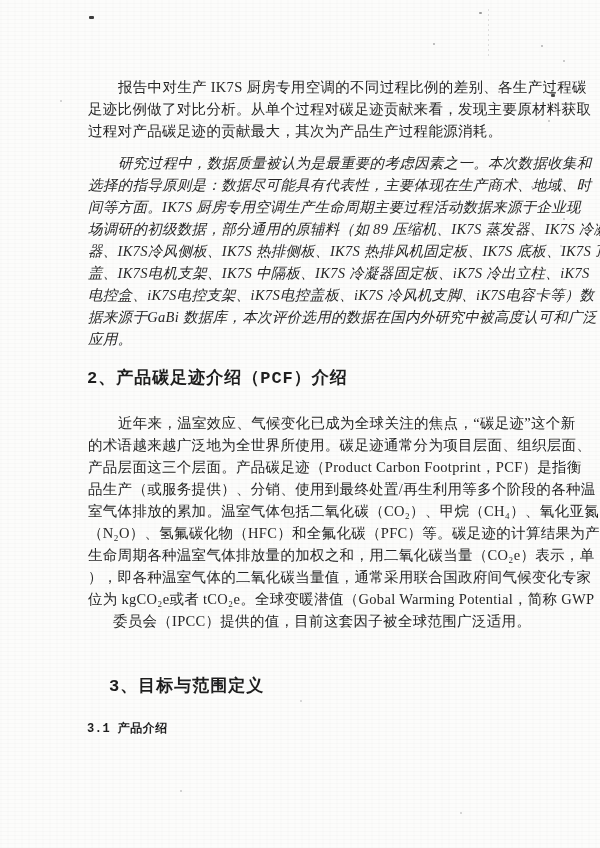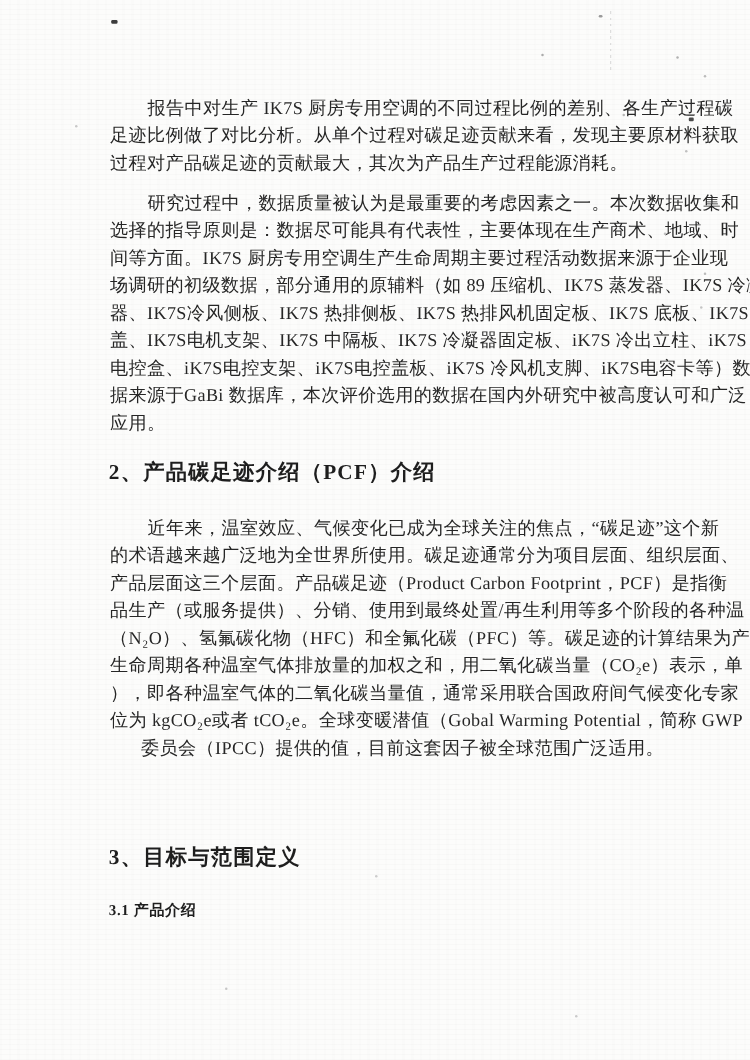--- a/index.html
+++ b/index.html
@@ -28,21 +28,21 @@
     line-height: 22px;
     font-size: 14.5px;
     letter-spacing: 0.3px;
     white-space: nowrap;
     overflow: visible;
   }
   .line.indent { text-indent: 30px; }
   .heading {
     position: absolute;
     left: 87px;
-    font-family: Liberation Serif, serif;
+    font-family: Liberation Mono, monospace;
     font-weight: bold;
     color: #1e1e1e;
     white-space: nowrap;
   }
   .heading.h-main { font-size: 17px; letter-spacing: 1px; }
   .heading.h-sub  { font-size: 12px; letter-spacing: 0.5px; }
   .speck { position: absolute; border-radius: 1px; }
   .streak {
     position: absolute;
     width: 1px;
@@ -54,47 +54,48 @@
 <body>
 
 <div class="scan-page">
 
   <div class="block" style="top:76px;">
     <span class="line indent">报告中对生产 IK7S 厨房专用空调的不同过程比例的差别、各生产过程碳</span>
     <span class="line">足迹比例做了对比分析。从单个过程对碳足迹贡献来看，发现主要原材料获取</span>
     <span class="line">过程对产品碳足迹的贡献最大，其次为产品生产过程能源消耗。</span>
   </div>
 
-  <div class="block" style="top:152px;">
+  <div class="block" style="top:152px;font-style:italic;">
     <span class="line indent">研究过程中，数据质量被认为是最重要的考虑因素之一。本次数据收集和</span>
     <span class="line">选择的指导原则是：数据尽可能具有代表性，主要体现在生产商术、地域、时</span>
     <span class="line">间等方面。IK7S 厨房专用空调生产生命周期主要过程活动数据来源于企业现</span>
     <span class="line">场调研的初级数据，部分通用的原辅料（如 89 压缩机、IK7S 蒸发器、IK7S 冷凝</span>
     <span class="line">器、IK7S冷风侧板、IK7S 热排侧板、IK7S 热排风机固定板、IK7S 底板、IK7S 顶</span>
     <span class="line">盖、IK7S电机支架、IK7S 中隔板、IK7S 冷凝器固定板、iK7S 冷出立柱、iK7S</span>
     <span class="line">电控盒、iK7S电控支架、iK7S电控盖板、iK7S 冷风机支脚、iK7S电容卡等）数</span>
     <span class="line">据来源于GaBi 数据库，本次评价选用的数据在国内外研究中被高度认可和广泛</span>
     <span class="line">应用。</span>
   </div>
 
   <div class="heading h-main" style="top:366px;">2、产品碳足迹介绍（PCF）介绍</div>
 
   <div class="block" style="top:412px;text-align:center;">
     <span class="line indent">近年来，温室效应、气候变化已成为全球关注的焦点，“碳足迹”这个新</span>
     <span class="line">的术语越来越广泛地为全世界所使用。碳足迹通常分为项目层面、组织层面、</span>
     <span class="line">产品层面这三个层面。产品碳足迹（Product Carbon Footprint，PCF）是指衡</span>
     <span class="line">品生产（或服务提供）、分销、使用到最终处置/再生利用等多个阶段的各种温</span>
+    <span class="line">室气体排放的累加。温室气体包括二氧化碳（CO₂）、甲烷（CH₄）、氧化亚氮</span>
     <span class="line">（N₂O）、氢氟碳化物（HFC）和全氟化碳（PFC）等。碳足迹的计算结果为产品</span>
     <span class="line">生命周期各种温室气体排放量的加权之和，用二氧化碳当量（CO₂e）表示，单</span>
     <span class="line">），即各种温室气体的二氧化碳当量值，通常采用联合国政府间气候变化专家</span>
     <span class="line">位为 kgCO₂e或者 tCO₂e。全球变暖潜值（Gobal Warming Potential，简称 GWP</span>
     <span class="line">委员会（IPCC）提供的值，目前这套因子被全球范围广泛适用。</span>
   </div>
 
-  <div class="heading h-main" style="top:674px;">3、目标与范围定义</div>
+  <div class="heading h-main" style="top:674px;margin-left:22px;">3、目标与范围定义</div>
 
   <div class="heading h-sub" style="top:720px;">3.1 产品介绍</div>
 
   <div class="speck" style="left:89px; top:16px; width:5px; height:3px; background:#3c3c3c;"></div>
   <div class="speck" style="left:551px; top:94px; width:4px; height:3px; background:#4a4a4a;"></div>
   <div class="streak" style="left:488px; top:8px; height:48px;"></div>
   <div class="speck" style="left:479px; top:12px; width:3px; height:2px; background:#9a9a9a;"></div>
   <div class="speck" style="left:433px; top:43px; width:2px; height:2px; background:#ababab;"></div>
   <div class="speck" style="left:541px; top:45px; width:2px; height:2px; background:#b0b0b0;"></div>
   <div class="speck" style="left:563px; top:60px; width:2px; height:2px; background:#bbbbbb;"></div>

